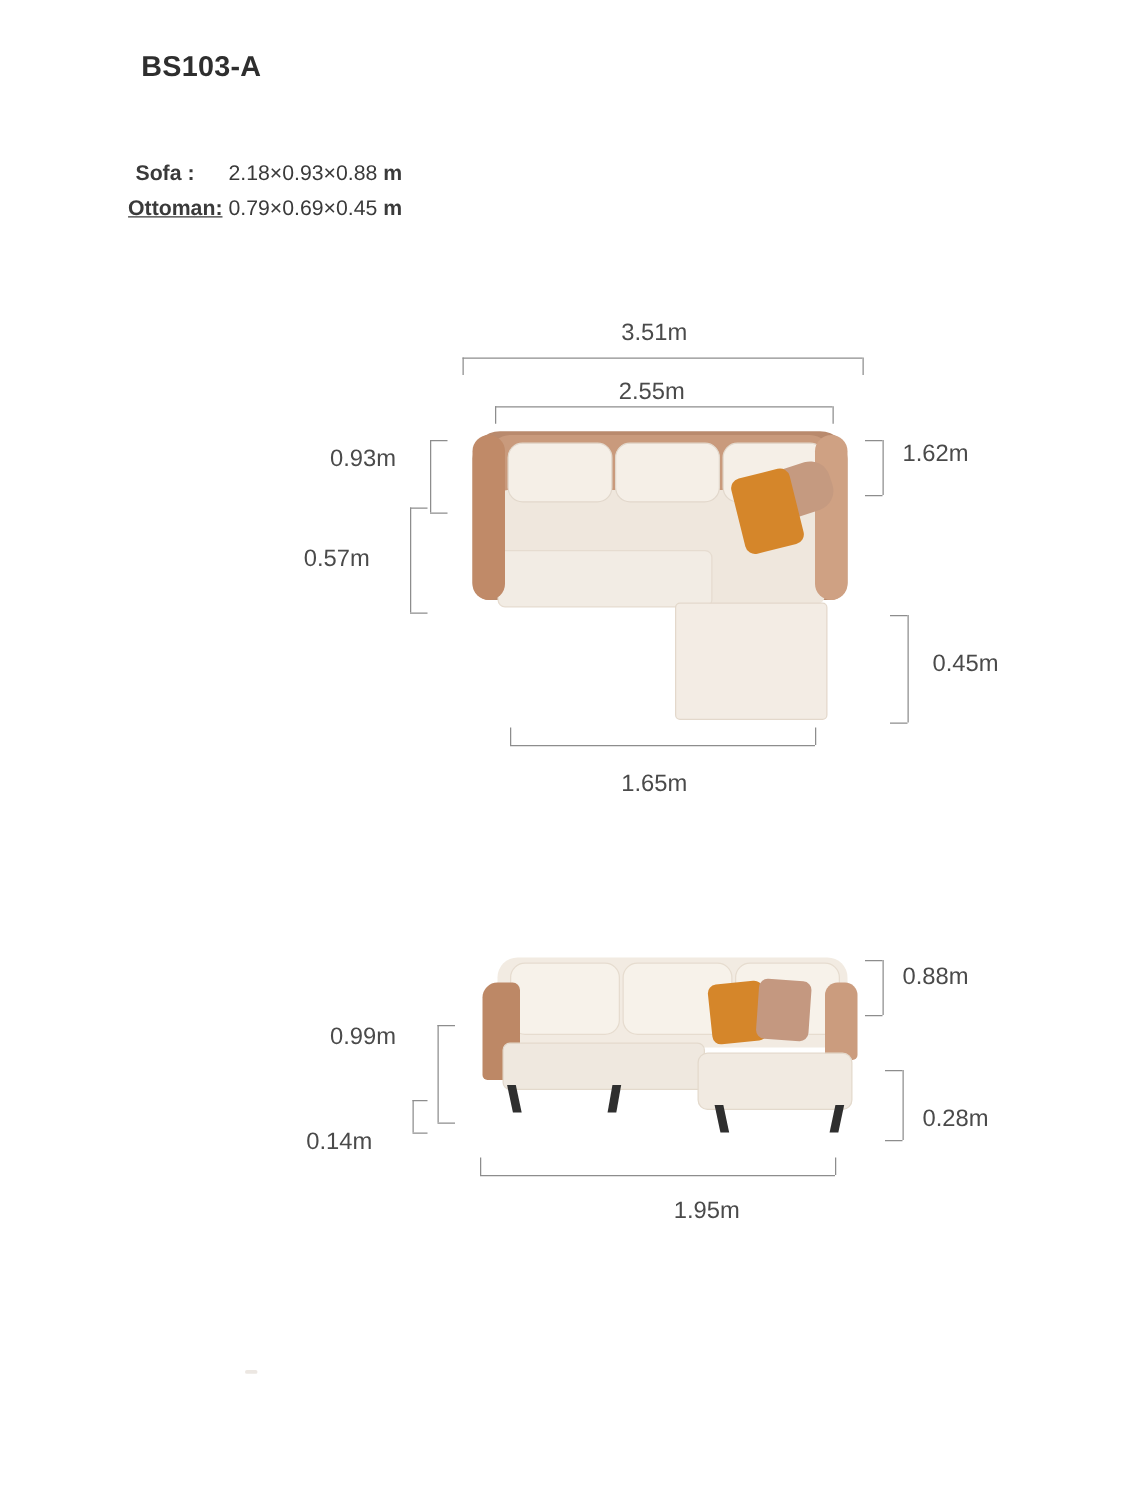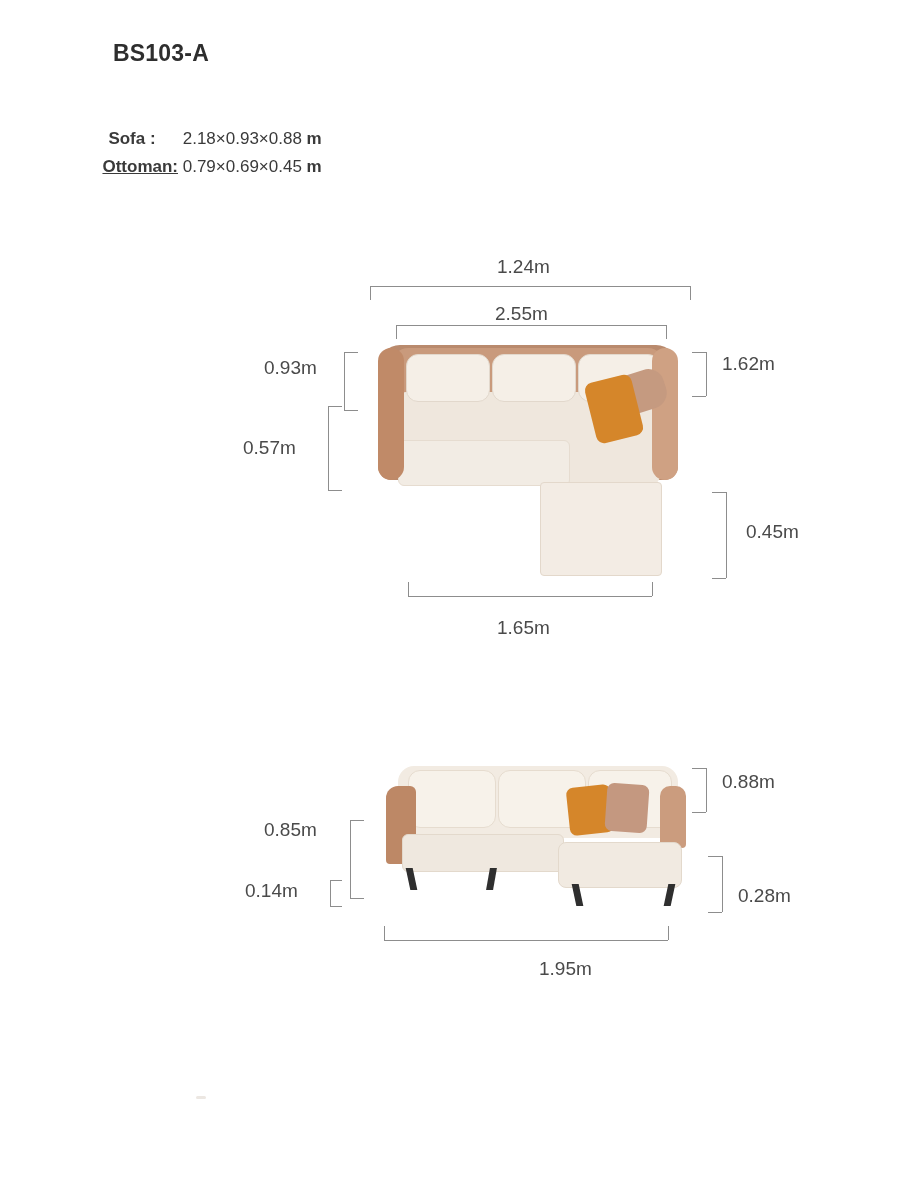--- a/index.html
+++ b/index.html
@@ -263,21 +263,21 @@
       <span class="val">0.79×0.69×0.45</span>
       <span class="unit">m</span>
     </span>
   </div>
 
   <div>
 
     <div class="line-h" style="left:370px; top:286px; width:320px;"></div>
     <div class="line-v" style="left:370px; top:286px; height:14px;"></div>
     <div class="line-v" style="left:690px; top:286px; height:14px;"></div>
-    <div class="dim-label" style="left:497px; top:256px;">1.24m</div>
+    <div class="dim-label" style="left:497px; top:256px;">3.51m</div>
 
     <div class="line-h" style="left:396px; top:325px; width:270px;"></div>
     <div class="line-v" style="left:396px; top:325px; height:14px;"></div>
     <div class="line-v" style="left:666px; top:325px; height:14px;"></div>
     <div class="dim-label" style="left:495px; top:303px;">2.55m</div>
 
     <div class="line-v" style="left:344px; top:352px; height:58px;"></div>
     <div class="line-h" style="left:344px; top:352px; width:14px;"></div>
     <div class="line-h" style="left:344px; top:410px; width:14px;"></div>
     <div class="dim-label" style="left:264px; top:357px;">0.93m</div>
@@ -323,26 +323,26 @@
   <div>
 
     <div class="line-v" style="left:706px; top:768px; height:44px;"></div>
     <div class="line-h" style="left:692px; top:768px; width:14px;"></div>
     <div class="line-h" style="left:692px; top:812px; width:14px;"></div>
     <div class="dim-label" style="left:722px; top:771px;">0.88m</div>
 
     <div class="line-v" style="left:350px; top:820px; height:78px;"></div>
     <div class="line-h" style="left:350px; top:820px; width:14px;"></div>
     <div class="line-h" style="left:350px; top:898px; width:14px;"></div>
-    <div class="dim-label" style="left:264px; top:819px;">0.85m</div>
+    <div class="dim-label" style="left:264px; top:819px;">0.99m</div>
 
     <div class="line-v" style="left:330px; top:880px; height:26px;"></div>
     <div class="line-h" style="left:330px; top:880px; width:12px;"></div>
     <div class="line-h" style="left:330px; top:906px; width:12px;"></div>
-    <div class="dim-label" style="left:245px; top:880px;">0.14m</div>
+    <div class="dim-label" style="left:245px; top:903px;">0.14m</div>
 
     <div class="line-v" style="left:722px; top:856px; height:56px;"></div>
     <div class="line-h" style="left:708px; top:856px; width:14px;"></div>
     <div class="line-h" style="left:708px; top:912px; width:14px;"></div>
     <div class="dim-label" style="left:738px; top:885px;">0.28m</div>
 
     <div class="line-h" style="left:384px; top:940px; width:284px;"></div>
     <div class="line-v" style="left:384px; top:926px; height:14px;"></div>
     <div class="line-v" style="left:668px; top:926px; height:14px;"></div>
     <div class="dim-label" style="left:494px; top:958px;margin-left:45px;">1.95m</div>

